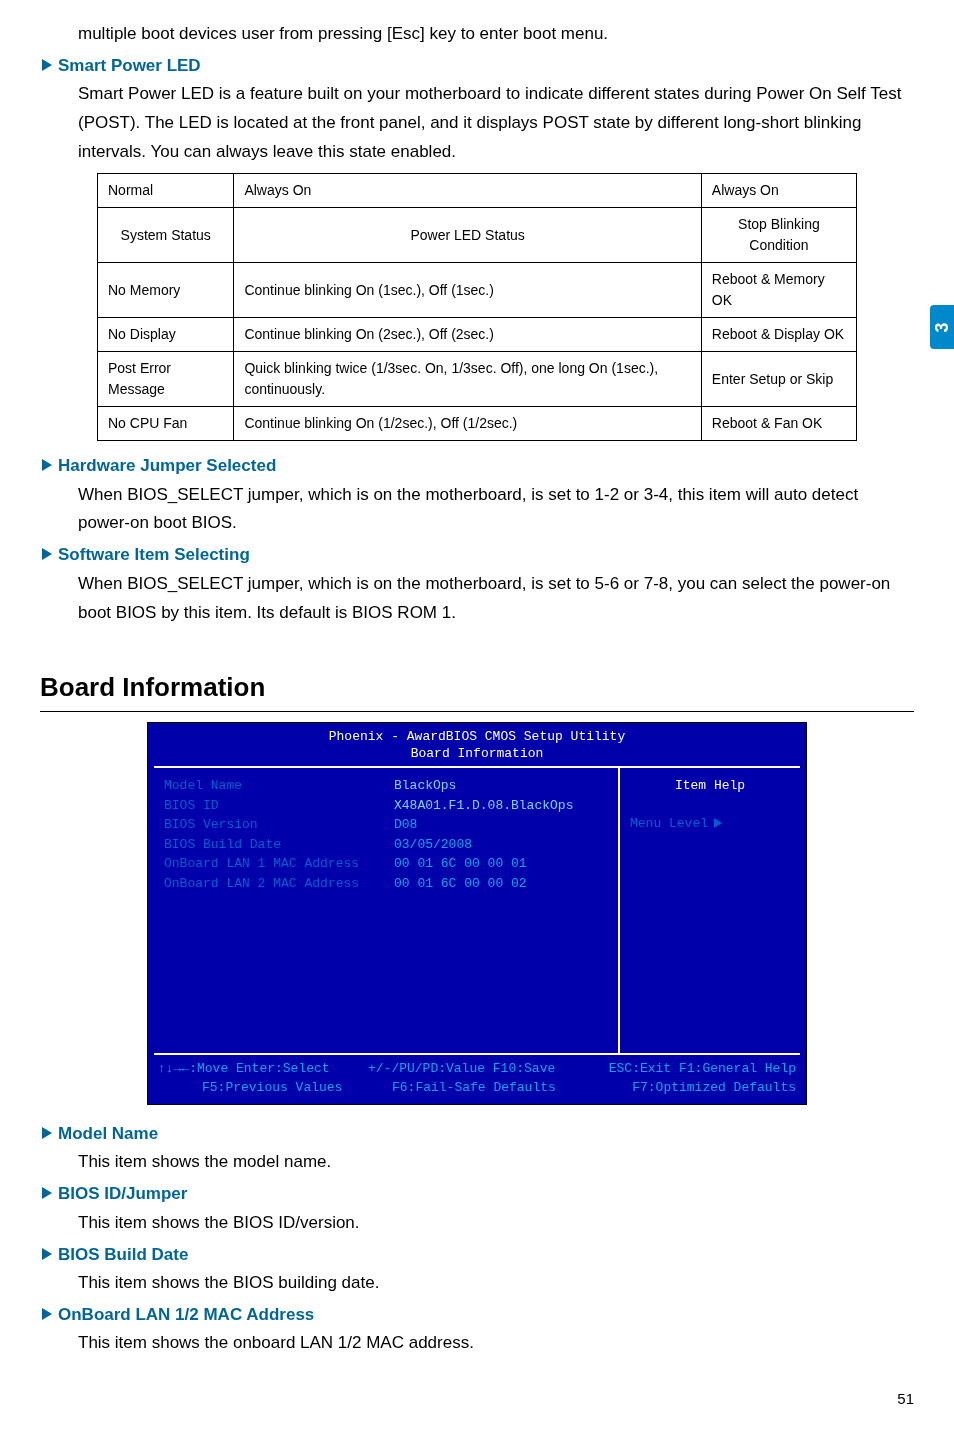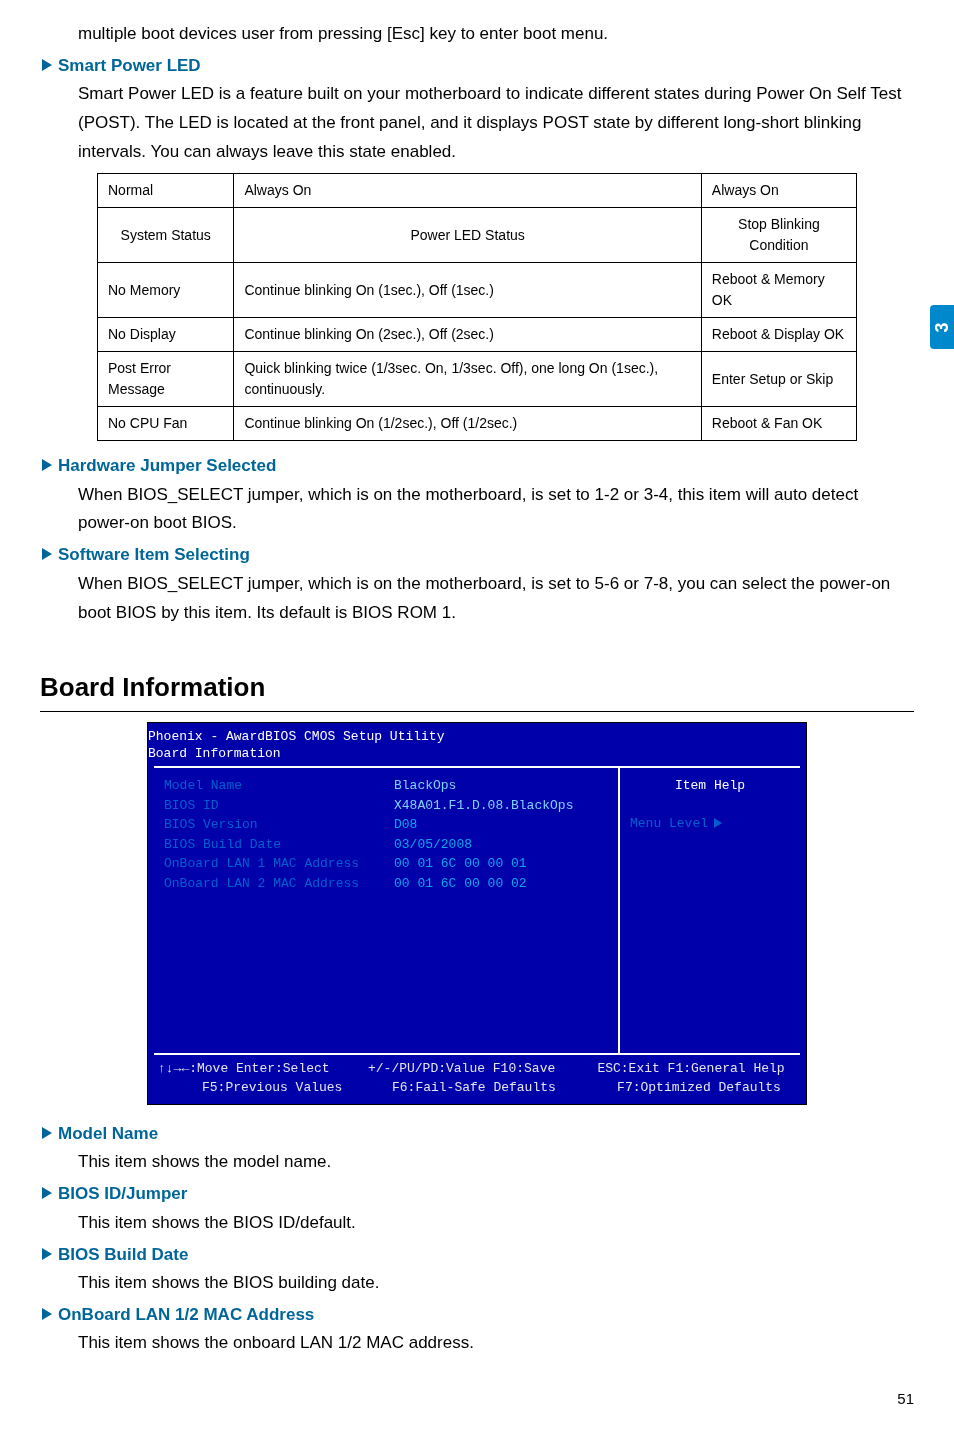--- a/index.html
+++ b/index.html
@@ -85,20 +85,21 @@
   }
   .bios-panel {
     background: #0000aa;
     color: #ffffff;
     font-family: "Courier New", monospace;
     font-size: 13px;
     border: 1px solid #000;
   }
   .bios-title {
     color: #ffffff;
+    text-align: center;
     padding: 6px 0 4px 0;
     line-height: 1.3;
   }
   .bios-body {
     display: flex;
     border-top: 2px solid #fff;
     border-bottom: 2px solid #fff;
     margin: 0 6px;
   }
   .bios-left {
@@ -121,25 +122,25 @@
     width: 0; height: 0;
     border-top: 5px solid transparent;
     border-bottom: 5px solid transparent;
     border-left: 8px solid #005fcf;
     margin-left: 6px;
     vertical-align: middle;
   }
   .bios-footer {
     display: flex;
     padding: 5px 10px 7px 10px;
-    color: #e5e5e5;
+    color: #0ea5e9;
     gap: 0;
   }
   .bios-footer .col { flex: 1; white-space: nowrap; }
-  .bios-footer .col.r { text-align: center; padding-left: 8px; }
+  .bios-footer .col.r { text-align: right; padding-left: 8px; }
   .bios-footer .line { line-height: 1.4; }
 
   .page-num {
     text-align: right;
     font-size: 15px;
     margin-top: 30px;
   }
 </style>
 </head>
 <body>
@@ -260,21 +261,21 @@
 </div>
 
 <p class="item-header">
   <span class="triangle"></span><span>Model Name</span>
 </p>
 <p class="body-text">This item shows the model name.</p>
 
 <p class="item-header">
   <span class="triangle"></span><span>BIOS ID/Jumper</span>
 </p>
-<p class="body-text">This item shows the BIOS ID/default.</p>
+<p class="body-text">This item shows the BIOS ID/version.</p>
 
 <p class="item-header">
   <span class="triangle"></span><span>BIOS Build Date</span>
 </p>
 <p class="body-text">This item shows the BIOS building date.</p>
 
 <p class="item-header">
   <span class="triangle"></span><span>OnBoard LAN 1/2 MAC Address</span>
 </p>
 <p class="body-text">This item shows the onboard LAN 1/2 MAC address.</p>

